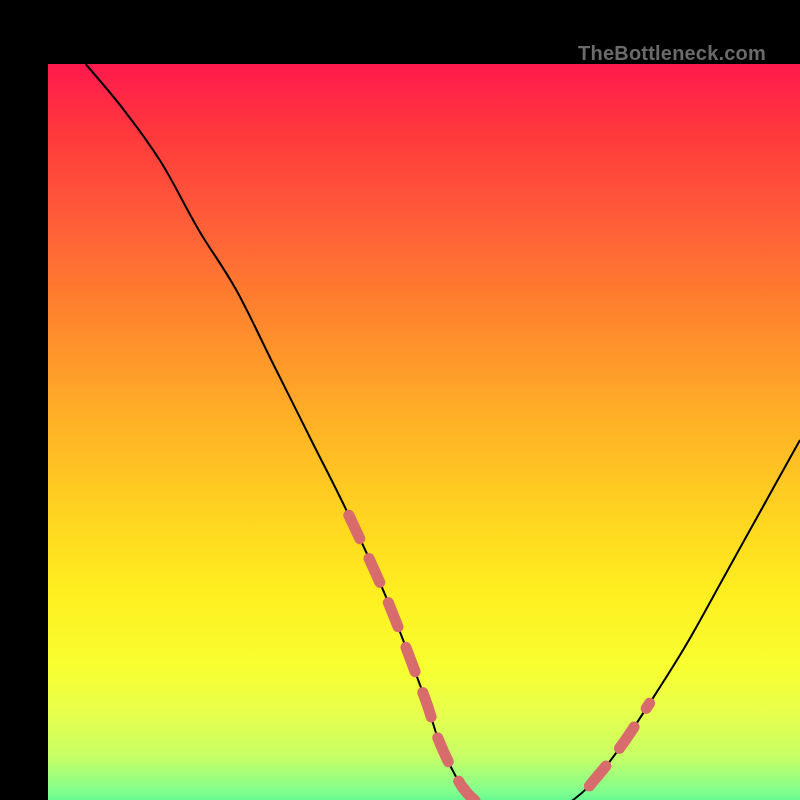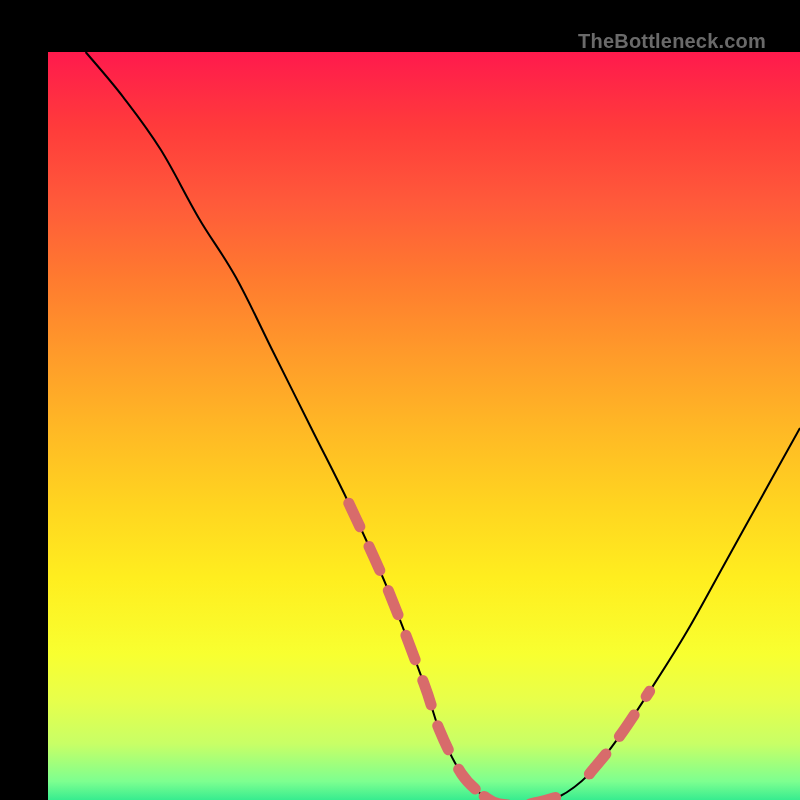--- a/index.html
+++ b/index.html
@@ -6,21 +6,21 @@
     margin: 0;
     padding: 0;
     width: 800px;
     height: 800px;
     background: #000;
     overflow: hidden;
   }
   .frame {
     position: absolute;
     left: 0;
-    top: 4px;
+    top: 16px;
     width: 800px;
     height: 694px;
     box-sizing: border-box;
     border: 24px solid #000;
     padding-left: 36px;
   }
   .plot {
     position: absolute;
     left: 24px;
     top: 24px;

